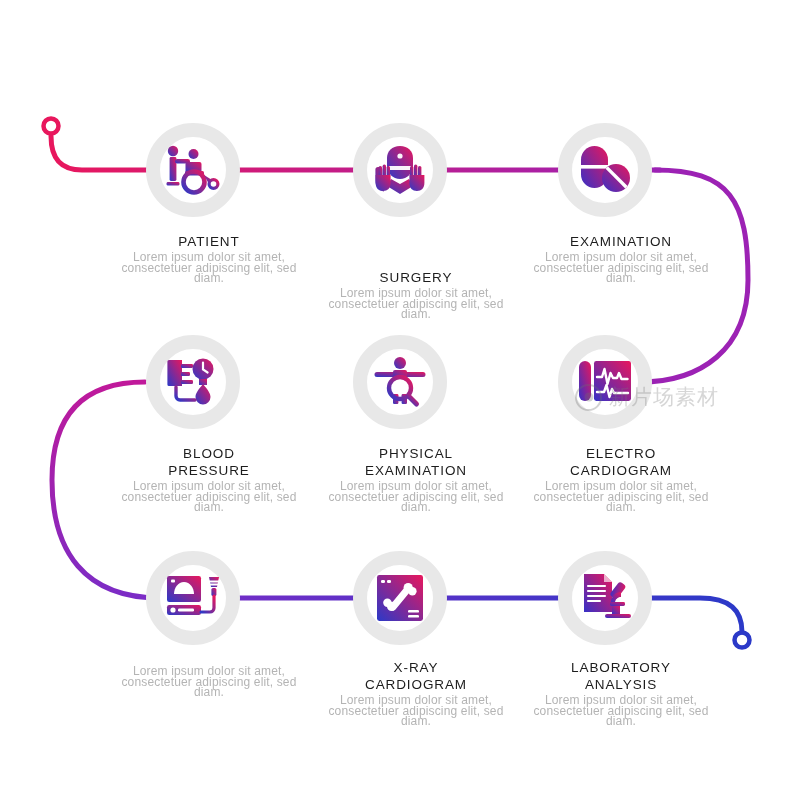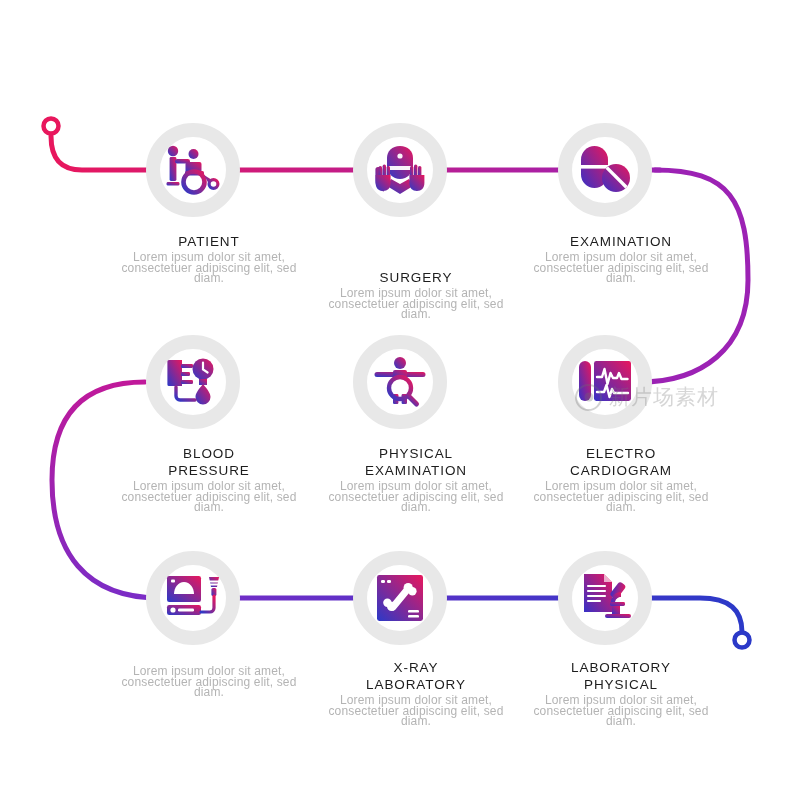--- a/index.html
+++ b/index.html
@@ -361,21 +361,21 @@
               <circle cx="33.2" cy="14.6" r="4.6" fill="#ffffff"></circle>
               <circle cx="37.4" cy="18.2" r="4.2" fill="#ffffff"></circle>
               <circle cx="16.6" cy="33.4" r="4.6" fill="#ffffff"></circle>
               <circle cx="12.4" cy="29.8" r="4.2" fill="#ffffff"></circle>
             </g>
           </svg>
         </span>
       </div>
       <div class="labels" style="top:108px; position:absolute;">
         <div class="title">X-RAY
-LABORATORY</div>
+CARDIOGRAM</div>
         <div class="desc">Lorem ipsum dolor sit amet,
 consectetuer adipiscing elit, sed diam.</div>
       </div>
     </div>
 
     <div class="node" style="left:505px; top:551px;">
       <div class="ring">
         <span>
           <svg width="54" height="52" viewBox="0 0 54 52">
             <g fill="url(#ig3)">
@@ -386,21 +386,21 @@
               <path d="M33 30 c0-6 5-10 10-10 v5 c-3.4 0-6 2.6-6 6 z"></path>
               <rect x="32" y="30" width="15" height="4" rx="1.4"></rect>
               <path d="M29 42 h22 a1.6 1.6 0 0 1 0 4 h-22 a1.6 1.6 0 0 1 0-4 z"></path>
               <path d="M34 34 h8 v8 h-8 z"></path>
             </g>
           </svg>
         </span>
       </div>
       <div class="labels" style="top:108px; position:absolute;">
         <div class="title">LABORATORY
-PHYSICAL</div>
+ANALYSIS</div>
         <div class="desc">Lorem ipsum dolor sit amet,
 consectetuer adipiscing elit, sed diam.</div>
       </div>
     </div>
 
   </div>
 
   <div class="watermark">
     <div class="wm-logo"></div>
     <div class="wm-text">新片场素材</div>

